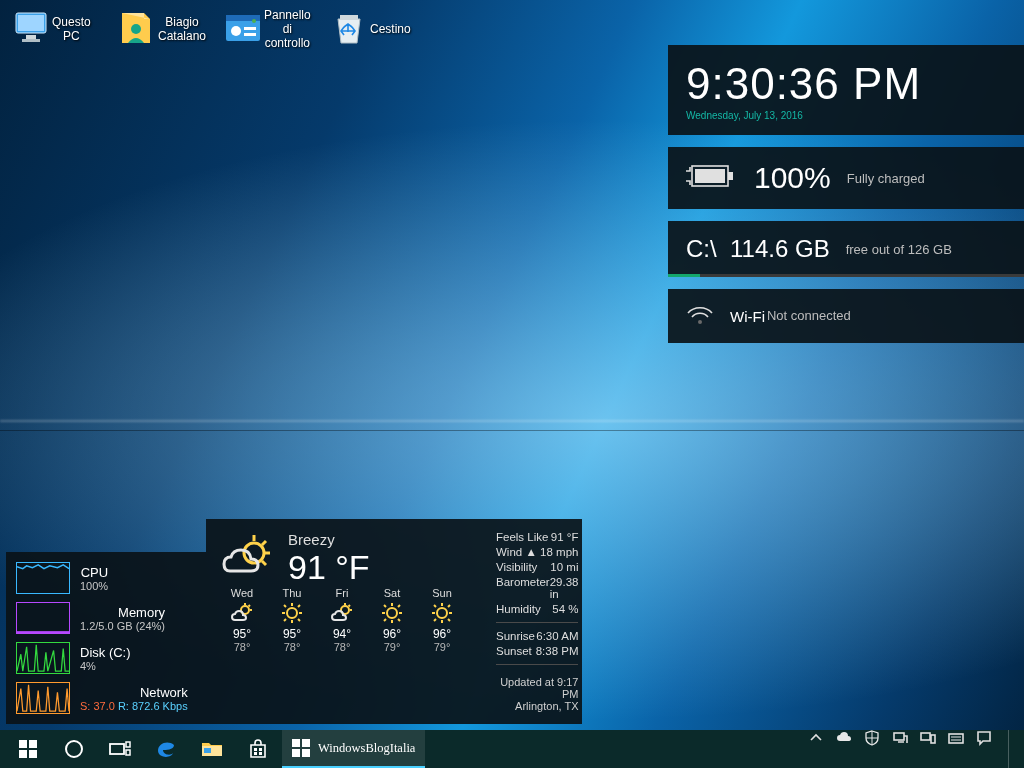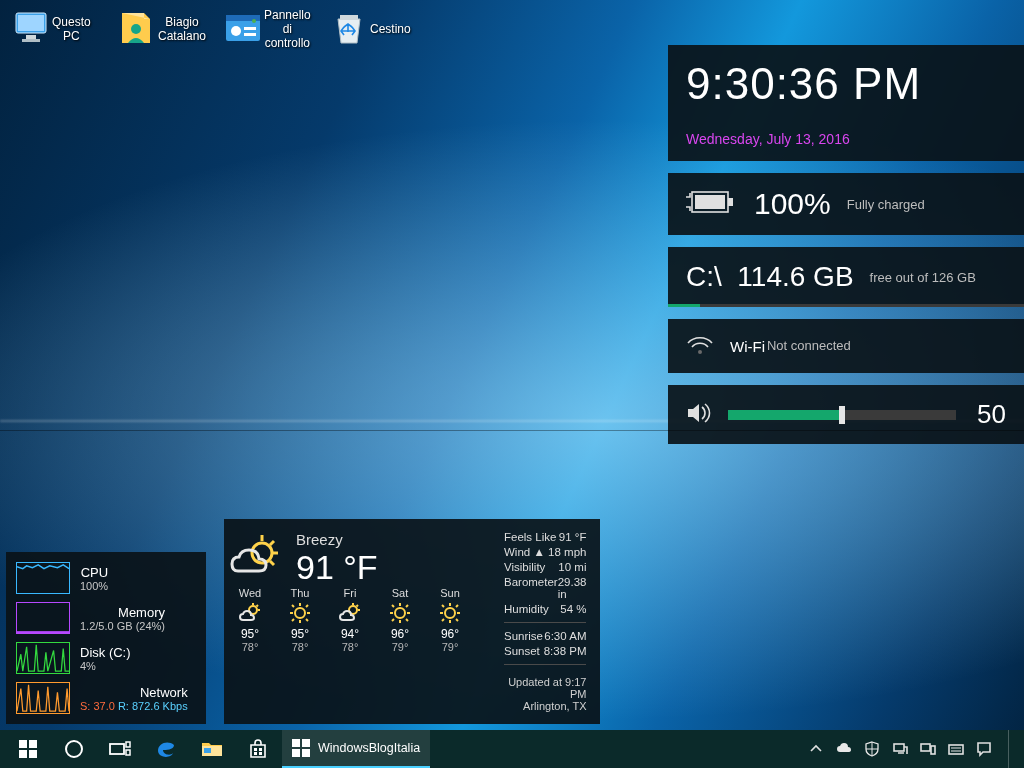--- a/index.html
+++ b/index.html
@@ -24,65 +24,65 @@
   
   .desktop-icons { position:absolute; top:6px; left:10px; display:flex; gap:28px; }
   .dicon { width:78px; display:flex; flex-direction:row; align-items:center; cursor:default; }
   .dicon .ic { width:42px; height:42px; display:flex; align-items:center; justify-content:center; }
   .dicon .lbl { margin-top:2px; font-size:12px; text-align:center; line-height:14px; text-shadow:1px 1px 2px #000; }
 
   
   .rcol { position:absolute; right:0; top:45px; width:356px; display:flex; flex-direction:column; gap:12px; }
   .tile { background: rgba(10,18,24,0.92); padding:14px 18px; font-weight:300; }
   .clock .time { font-size:44px; font-weight:300; letter-spacing:1px; }
-  .clock .date { margin-top:22px; color:#d946ef; font-size:14px; }
+  .clock .date { margin-top:1px; color:#14b8a6; font-size:10px; }
   .battery, .drive, .wifi, .volume { display:flex; align-items:center; gap:16px; }
   .battery .pct { font-size:30px; font-weight:300; }
   .battery .sub, .drive .sub, .wifi .sub { color:#bdbdbd; font-size:13px; }
-  .drive .lbl { font-size:28px; }
+  .drive .lbl { font-size:24px; }
   .drive-bar { position:relative; height:3px; background:#3a3a3a; margin-top:-3px; }
   .drive-bar .used { position:absolute; left:0; top:0; bottom:0; background:#14a76c; }
   .wifi-text { display:flex; flex-direction:row; gap:2px; }
   .wifi-text .name { font-size:15px; }
   .volume-track { flex:1; height:10px; background:#3a3a3a; position:relative; }
   .volume-fill { position:absolute; left:0; top:0; bottom:0; background:#14a76c; }
   .volume-knob { position:absolute; top:-4px; width:6px; height:18px; background:#e6e6e6; }
   .volume .val { font-size:26px; min-width:34px; text-align:right; }
 
   
   .sysmon { position:absolute; left:6px; bottom:44px; width:200px; background: rgba(10,18,24,0.92); padding:10px 10px; display:flex; flex-direction:column; gap:8px; }
   .sysrow { display:flex; gap:10px; align-items:center; }
   .graph { width:54px; height:32px; border:1px solid; position:relative; overflow:hidden; flex-shrink:0; }
   .graph svg { width:100%; height:100%; }
   .sysrow .txt .t { font-size:13px;text-align:right; }
   .sysrow .txt .s { font-size:11px; color:#c7c7c7; }
   .sysrow .txt .s .send { color:#ff6b3d; }
   .sysrow .txt .s .recv { color:#5ad1ff; }
 
   
-  .weather { position:absolute; left:224px; bottom:44px; width:376px; background: rgba(10,18,24,0.92); padding:12px 14px 12px 4px; display:flex; gap:16px; }
+  .weather { position:absolute; left:206px; bottom:44px; width:376px; background: rgba(10,18,24,0.92); padding:12px 14px 12px 14px; display:flex; gap:16px; }
   .wleft { flex:1; }
   .now { display:flex; align-items:center; gap:12px; }
   .now .wicon { width:56px; height:56px; }
   .now .cond { font-size:15px; color:#dedede; }
   .now .temp { font-size:34px; font-weight:300; }
   .forecast { margin-top:0; display:flex; gap:6px; }
   .fday { width:44px; display:flex; flex-direction:column; align-items:center; font-size:11px; color:#dedede; }
   .fday .fic { width:24px; height:24px; margin:2px 0; }
   .fday .hi { font-size:12px; color:#fff; }
   .fday .lo { font-size:11px; color:#b8b8b8; }
   .wdivider { width:1px; background:#4a4a4a; }
   .wright { width:138px; font-size:11.5px; color:#dedede; display:flex; flex-direction:column; gap:3px; }
   .wright .kv { display:flex; justify-content:space-between; }
   .wright .sep { height:1px; background:#4a4a4a; margin:4px 0; }
   .wright .upd { font-size:11px; color:#d0d0d0; text-align:right; margin-top:4px; }
 
   
   .taskbar { position:absolute; left:0; right:0; bottom:0; height:38px; background:#0b2a2a; display:flex; align-items:center; padding:0 6px; }
-  .tb-left, .tb-right { display:flex; align-items:center; gap:2px; }
+  .tb-left, .tb-right { display:flex; align-items:flex-start; gap:2px;font-family:Liberation Serif, serif; }
   .tb-right { margin-left:auto; gap:10px; padding-right:4px; }
   .tbtn { width:44px; height:38px; display:flex; align-items:center; justify-content:center; }
   .tbtn svg, .tray svg { display:block; }
   .task-app { height:38px; display:flex; align-items:center; padding:0 10px; gap:8px; background: rgba(255,255,255,0.10); border-bottom:2px solid #49d0ff; }
   .task-app .lbl { font-size:12.5px; }
   .tray { display:flex; align-items:center; gap:12px; }
   .tray .tic { width:16px; height:16px; color:#e8e8e8; }
   .showdesk { width:6px; height:38px; border-left:1px solid rgba(255,255,255,0.25); margin-left:6px; }
 
   
@@ -176,34 +176,20 @@
           <path d="M6 14 C10 9 18 9 22 14" class="ico" stroke="#6a6a6a"></path>
           <circle cx="14" cy="19" r="2" fill="#6a6a6a"></circle>
         </svg>
     </span>
     <div class="wifi-text">
       <span class="name">Wi-Fi</span>
       <span class="sub">Not connected</span>
     </div>
   </div>
 
-  <div class="tile volume">
-    <span>
-      <svg width="26" height="22" viewBox="0 0 26 22">
-          <path d="M2 7 H7 L13 2 V20 L7 15 H2 Z" fill="#e0e0e0"></path>
-          <path d="M16 5 C20 8 20 14 16 17" class="ico"></path>
-          <path d="M19 2 C25 7 25 15 19 20" class="ico"></path>
-        </svg>
-    </span>
-    <div class="volume-track">
-      <div class="volume-fill" style="width: 50%;"></div>
-      <div class="volume-knob" style="left: calc(50% - 3px);"></div>
-    </div>
-    <span class="val">50</span>
-  </div>
 
 </div>
 
 <div class="sysmon">
   <div class="sysrow">
     <div class="graph" style="border-color:#39b8ff">
       <svg viewBox="0 0 54 32" preserveAspectRatio="none">
           <polyline points="0,4 6,6 10,3 16,5 22,2 28,6 34,3 42,5 48,2 54,6" fill="none" stroke="#39b8ff" stroke-width="1.5"></polyline>
         </svg>
     </div>

